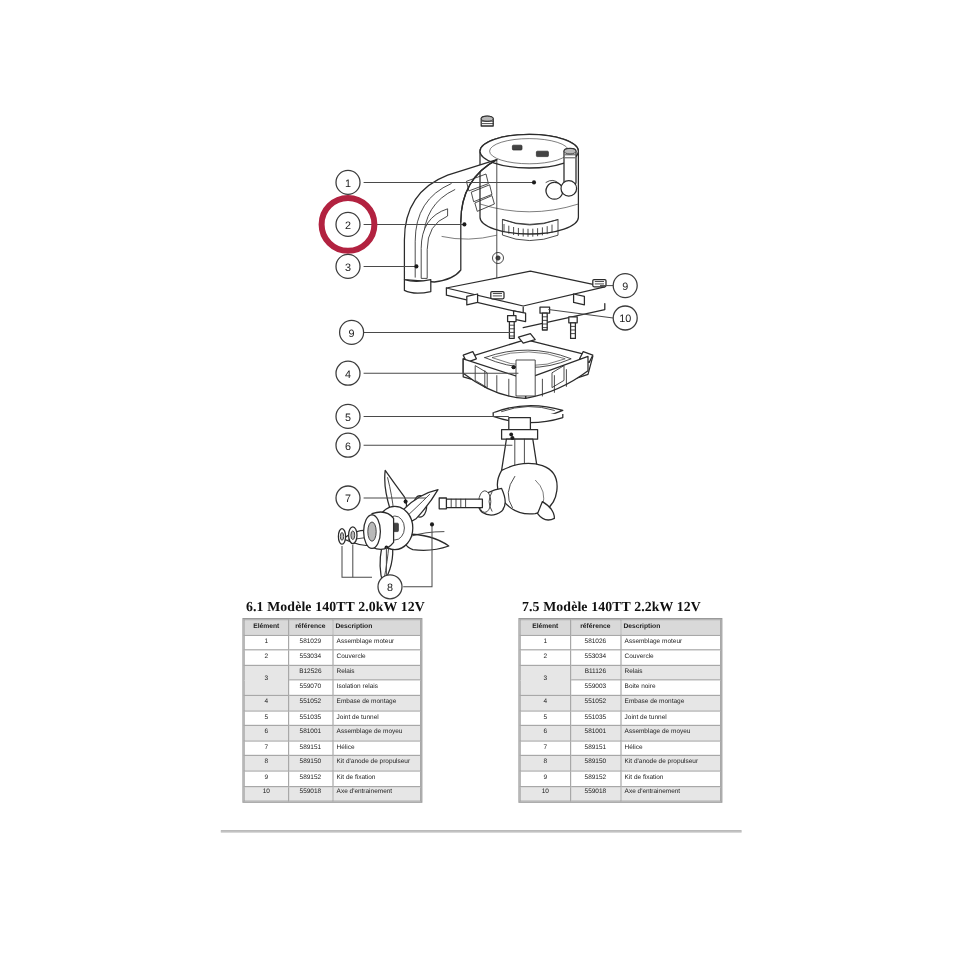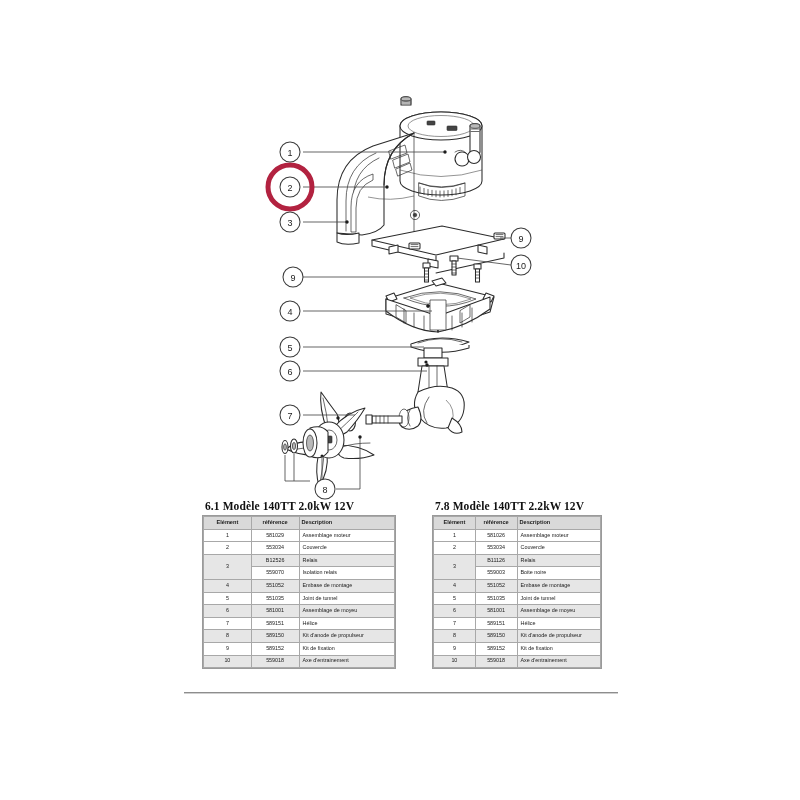--- a/index.html
+++ b/index.html
@@ -31,21 +31,21 @@
     position: absolute;
     left: 0;
     top: 500px;
     width: 800px;
     height: 190px;
   }
   .table-block {
     position: absolute;
     top: 0;
   }
-  .table-block.left  { left: 203px; width: 192px; }
+  .table-block.left  { left: 203px; width: 148px; }
   .table-block.right { left: 433px; width: 168px; }
 
   .table-title {
     font-family: "Liberation Serif", serif;
     font-weight: bold;
     font-size: 11.5px;
     color: #111;
     margin: 0 0 4px 2px;
     letter-spacing: 0.1px;
     white-space: nowrap;
@@ -457,21 +457,21 @@
         <tr class="shaded">
           <td class="elem">10</td>
           <td class="ref">559018</td>
           <td class="desc">Axe d'entrainement</td>
         </tr>
       </tbody>
     </table>
   </div>
 
   <div class="table-block right">
-    <div class="table-title">7.8 Modèle 140TT 2.2kW 12V</div>
+    <div class="table-title">7.5 Modèle 140TT 2.2kW 12V</div>
     <table class="parts">
       <colgroup>
           <col class="c-elem">
           <col class="c-ref">
           <col class="c-desc">
         </colgroup>
       <thead>
         <tr>
           <th class="h-elem">Elément</th>
           <th class="h-ref">référence</th>

